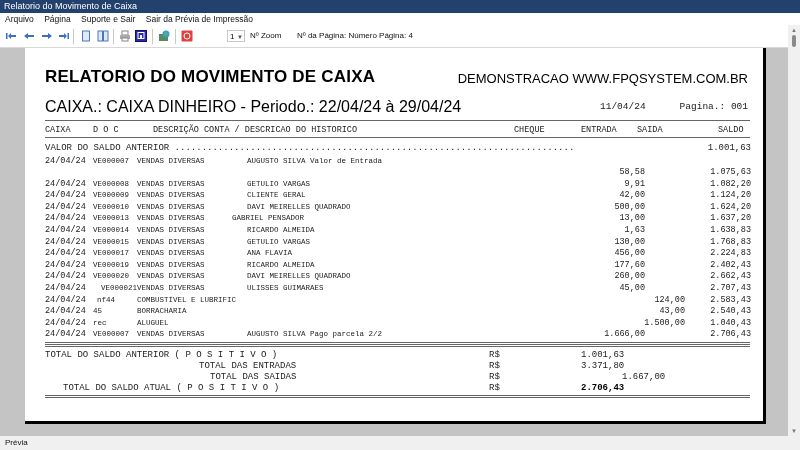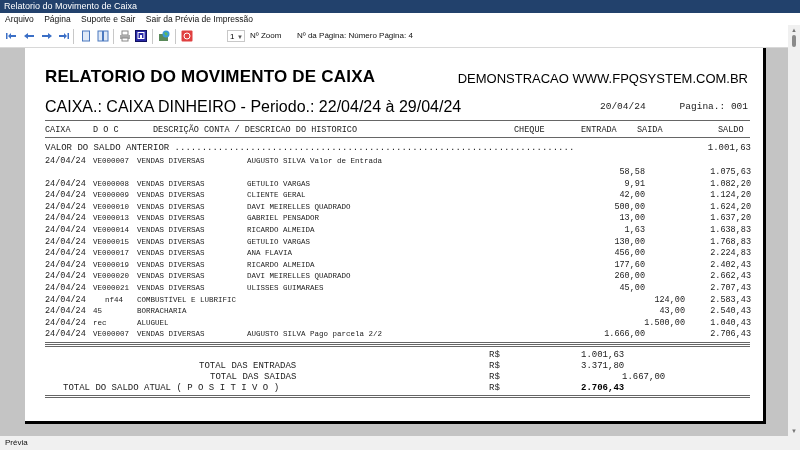--- a/index.html
+++ b/index.html
@@ -100,21 +100,21 @@
   </div>
   <span class="zoom-label">Nº Zoom</span>
   <span class="pagenum">Nº da Página: Número Página: 4</span>
 </div>
 
 <div class="viewport">
   <div class="page">
     <div class="rpt-title">RELATORIO DO MOVIMENTO DE CAIXA</div>
     <div class="rpt-demo">DEMONSTRACAO WWW.FPQSYSTEM.COM.BR</div>
     <div class="rpt-caixa">CAIXA.: CAIXA DINHEIRO -  Periodo.: 22/04/24 à 29/04/24</div>
-    <div class="rpt-date">20/04/24</div>
+    <div class="rpt-date">11/04/24</div>
     <div class="rpt-pagina">Pagina.: 001</div>
 
     <div class="hline" style="top:72px"></div>
     <span class="mono col-h" style="left:20px">CAIXA</span>
     <span class="mono col-h" style="left:68px">D O C</span>
     <span class="mono col-h" style="left:128px">DESCRIÇÃO CONTA / DESCRICAO DO HISTORICO</span>
     <span class="mono col-h" style="left:489px">CHEQUE</span>
     <span class="mono col-h" style="left:556px">ENTRADA</span>
     <span class="mono col-h" style="left:612px">SAIDA</span>
     <span class="mono col-h" style="left:693px">SALDO</span>
@@ -159,21 +159,21 @@
           <span class="mono small" style="left:112px">VENDAS DIVERSAS</span>
           <span class="mono small" style="left:222px">DAVI MEIRELLES QUADRADO</span>
           <span class="mono r" style="right:121px">500,00</span>
           <span class="mono r" style="right:81px"></span>
           <span class="mono r" style="right:15px">1.624,20</span>
         </div>
         <div class="row" style="top: 165.4px;">
           <span class="mono" style="left:20px">24/04/24</span>
           <span class="mono small" style="left:68px">VE000013</span>
           <span class="mono small" style="left:112px">VENDAS DIVERSAS</span>
-          <span class="mono small" style="left:222px">GABRIEL PENSADOR</span>
+          <span class="mono small" style="left:207px">GABRIEL PENSADOR</span>
           <span class="mono r" style="right:121px">13,00</span>
           <span class="mono r" style="right:81px"></span>
           <span class="mono r" style="right:15px">1.637,20</span>
         </div>
         <div class="row" style="top: 177px;">
           <span class="mono" style="left:20px">24/04/24</span>
           <span class="mono small" style="left:68px">VE000014</span>
           <span class="mono small" style="left:112px">VENDAS DIVERSAS</span>
           <span class="mono small" style="left:222px">RICARDO ALMEIDA</span>
           <span class="mono r" style="right:121px">1,63</span>
@@ -211,30 +211,30 @@
           <span class="mono" style="left:20px">24/04/24</span>
           <span class="mono small" style="left:68px">VE000020</span>
           <span class="mono small" style="left:112px">VENDAS DIVERSAS</span>
           <span class="mono small" style="left:222px">DAVI MEIRELLES QUADRADO</span>
           <span class="mono r" style="right:121px">260,00</span>
           <span class="mono r" style="right:81px"></span>
           <span class="mono r" style="right:15px">2.662,43</span>
         </div>
         <div class="row" style="top: 235px;">
           <span class="mono" style="left:20px">24/04/24</span>
-          <span class="mono small" style="left:68px">VE000021</span>
+          <span class="mono small" style="left:76px">VE000021</span>
           <span class="mono small" style="left:112px">VENDAS DIVERSAS</span>
           <span class="mono small" style="left:222px">ULISSES GUIMARAES</span>
           <span class="mono r" style="right:121px">45,00</span>
           <span class="mono r" style="right:81px"></span>
           <span class="mono r" style="right:15px">2.707,43</span>
         </div>
         <div class="row" style="top: 246.6px;">
           <span class="mono" style="left:20px">24/04/24</span>
-          <span class="mono small" style="left:80px">nf44</span>
+          <span class="mono small" style="left:72px">nf44</span>
           <span class="mono small" style="left:112px">COMBUSTÍVEL E LUBRIFIC</span>
           <span class="mono small" style="left:222px"></span>
           <span class="mono r" style="right:121px"></span>
           <span class="mono r" style="right:81px">124,00</span>
           <span class="mono r" style="right:15px">2.583,43</span>
         </div>
         <div class="row" style="top: 258.2px;">
           <span class="mono" style="left:20px">24/04/24</span>
           <span class="mono small" style="left:68px">45</span>
           <span class="mono small" style="left:112px">BORRACHARIA</span>
@@ -258,20 +258,21 @@
           <span class="mono small" style="left:112px">VENDAS DIVERSAS</span>
           <span class="mono small" style="left:222px">AUGUSTO SILVA Pago parcela 2/2</span>
           <span class="mono r" style="right:121px">1.666,00</span>
           <span class="mono r" style="right:81px"></span>
           <span class="mono r" style="right:15px">2.706,43</span>
         </div>
         <div class="hline" style="top: 294px;"></div>
       </div>
 
     <div class="hline2" style="top:296px"></div>
+    <span class="mono tot" style="left:20px;top:302px">TOTAL DO SALDO ANTERIOR ( P O S I T I V O )</span>
     <span class="mono tot" style="left:174px;top:313px">TOTAL DAS ENTRADAS</span>
     <span class="mono tot" style="left:185px;top:324px">TOTAL DAS SAIDAS</span>
     <span class="mono tot" style="left:38px;top:335px">TOTAL DO SALDO ATUAL ( P O S I T I V O )</span>
     <span class="mono tot" style="left:464px;top:302px">R$</span>
     <span class="mono tot" style="left:464px;top:313px">R$</span>
     <span class="mono tot" style="left:464px;top:324px">R$</span>
     <span class="mono tot" style="left:464px;top:335px">R$</span>
     <span class="mono tot" style="left:556px;top:302px">1.001,63</span>
     <span class="mono tot" style="left:556px;top:313px">3.371,80</span>
     <span class="mono tot" style="left:597px;top:324px">1.667,00</span>

